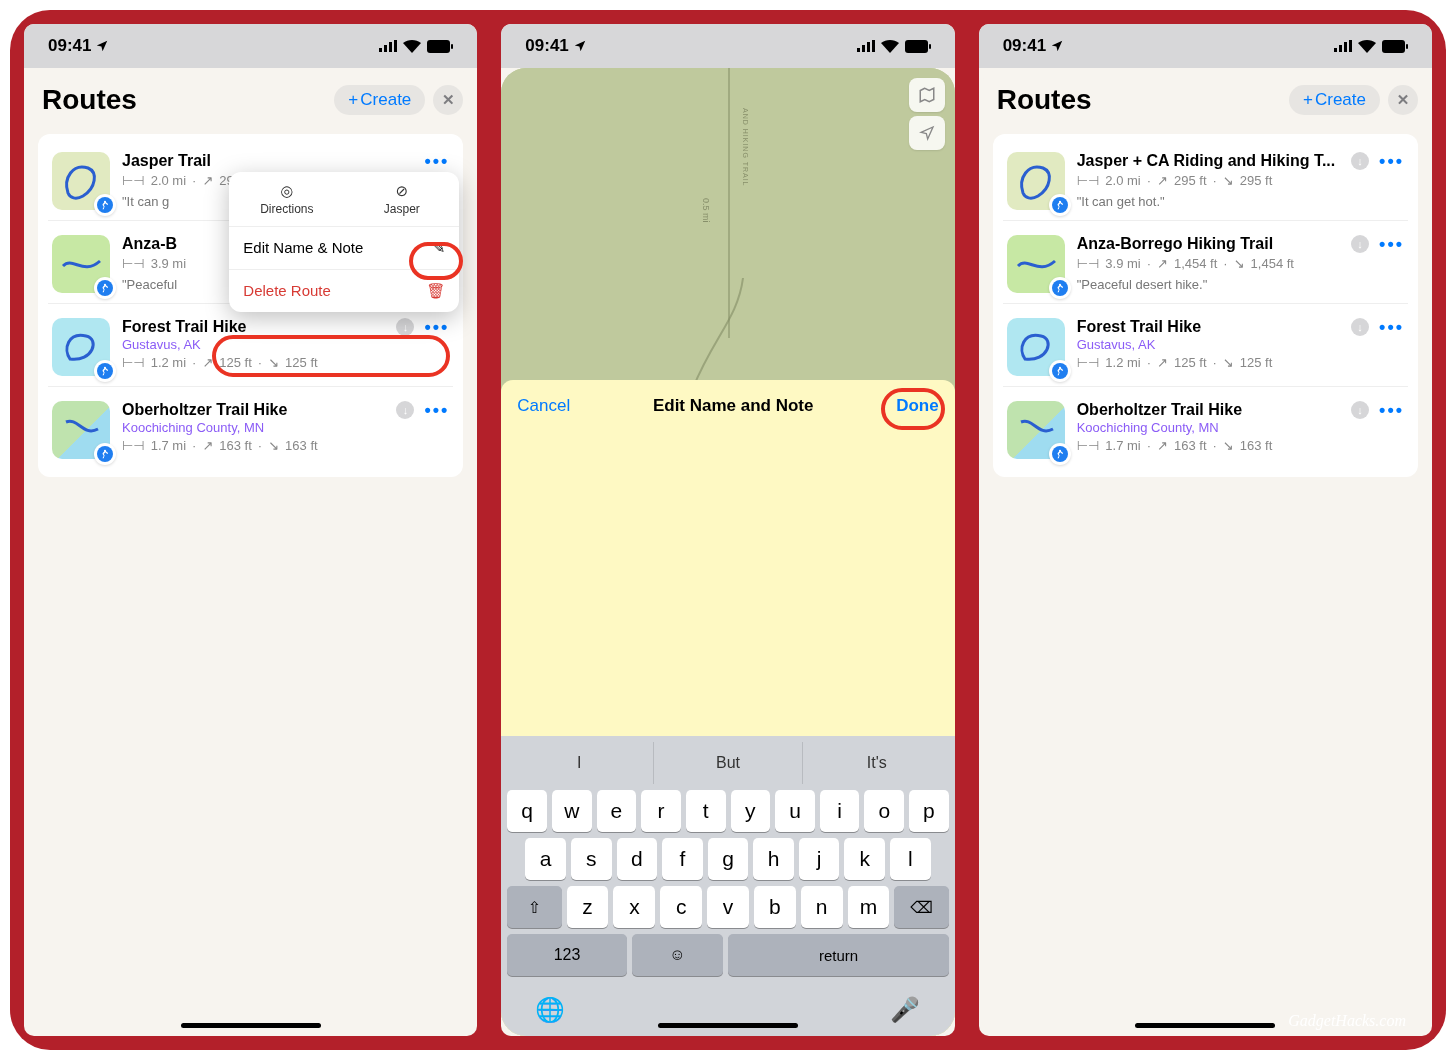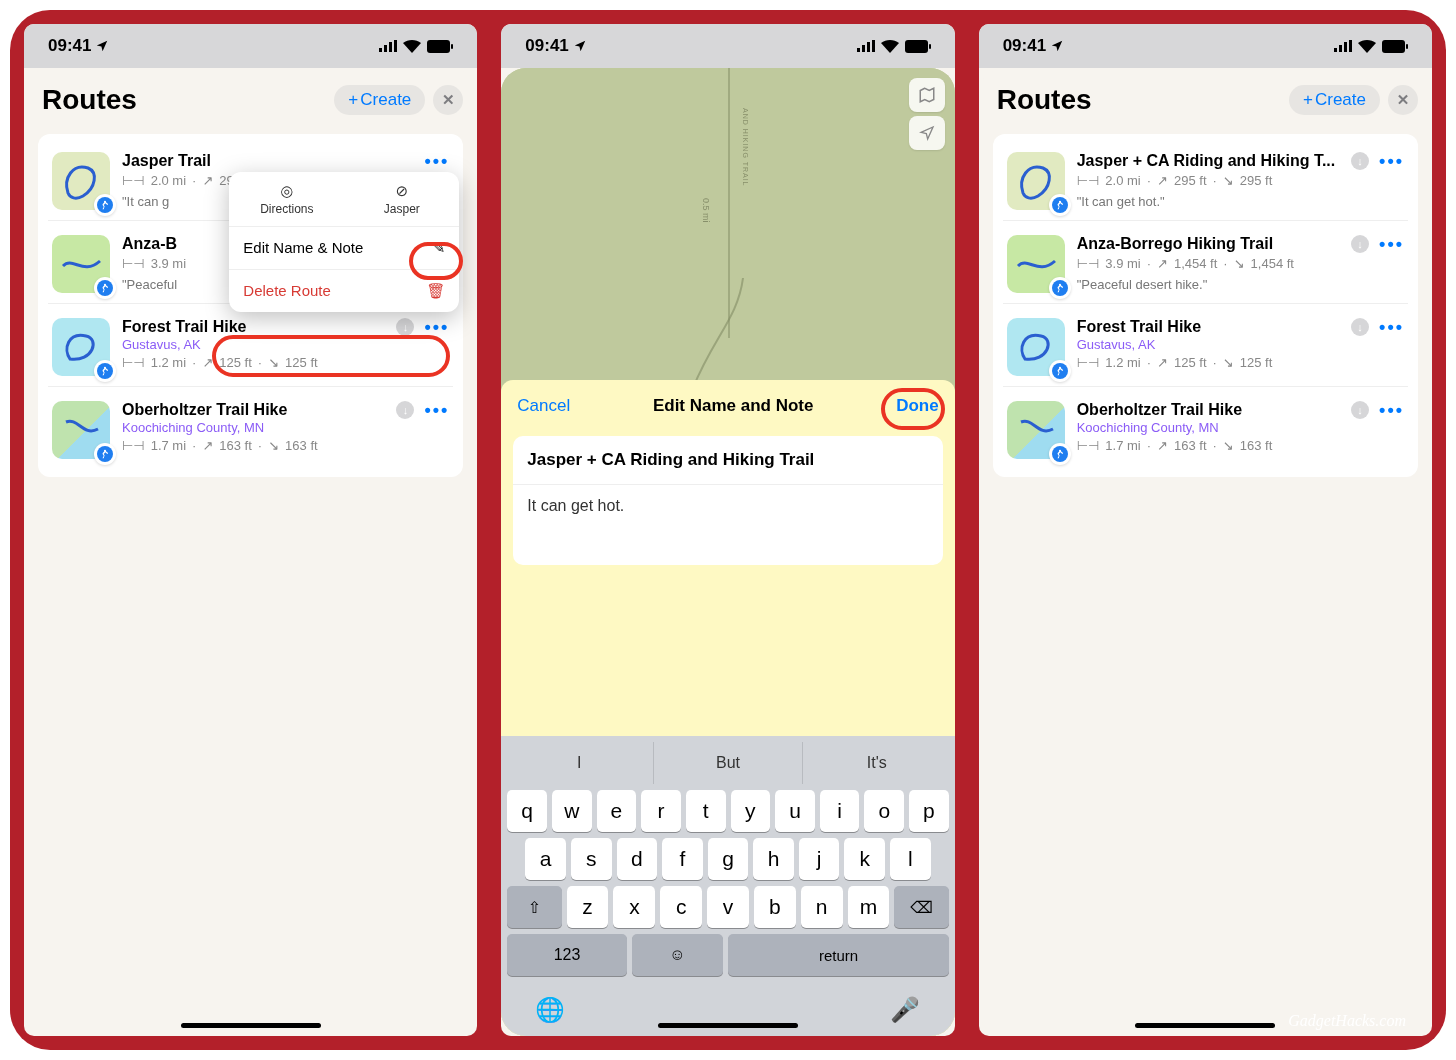--- a/index.html
+++ b/index.html
@@ -295,24 +295,20 @@
           </div>
       </div>
       <div class="weather">☀️ <span>93°</span></div>
 
       <div class="edit-sheet">
         <div class="sheet-hdr">
           <span class="cancel">Cancel</span>
           <span class="title">Edit Name and Note</span>
           <span class="done">Done</span>
         </div>
-        <div class="edit-box">
-          <div class="name-fld">Jasper + CA Riding and Hiking Trail</div>
-          <div class="note-fld">It can get hot.</div>
-        </div>
       </div>
 
       <div class="keyboard">
         <div class="sugg-row">
           <div class="sugg">I</div>
           <div class="sugg">But</div>
           <div class="sugg">It's</div>
         </div>
         <div class="krow">
           <div class="key">q</div>

